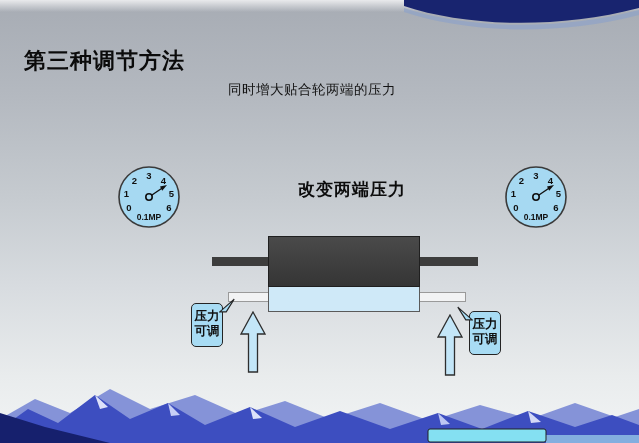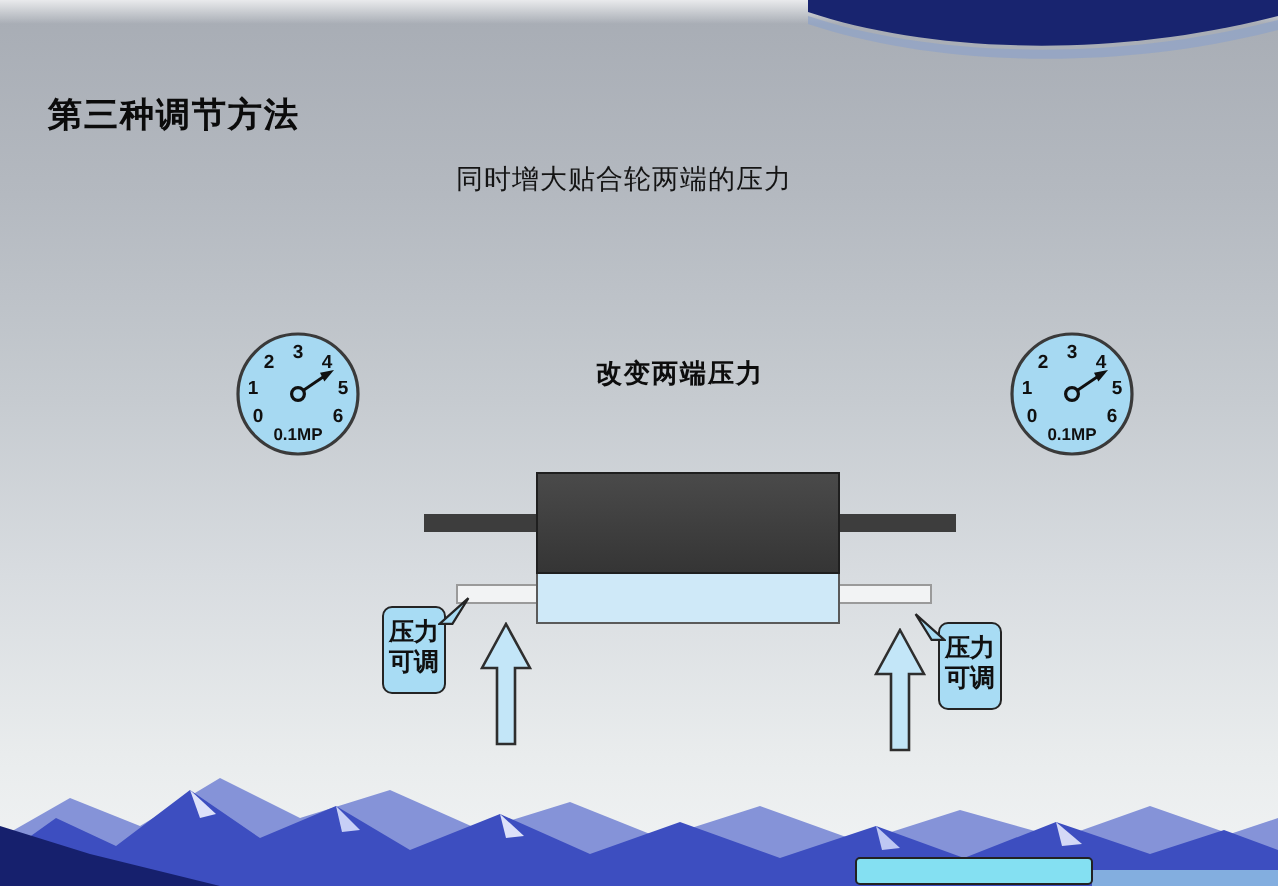--- a/index.html
+++ b/index.html
@@ -4,24 +4,24 @@
 <style>
   html,body { margin:0; padding:0; background:#777; }
   .slide {
     position:relative; width:639px; height:443px; overflow:hidden;
     font-family:"Liberation Sans", sans-serif;
     background:linear-gradient(180deg,#a7acb4 0%,#b4b9c0 22%,#c6cbd0 45%,#d8dce0 65%,#e9eced 85%,#f2f4f5 100%);
   }
   .top-sheen { position:absolute; top:0; left:0; width:100%; height:12px;
     background:linear-gradient(180deg,rgba(255,255,255,.75),rgba(255,255,255,0)); }
   .swoosh { position:absolute; top:0; right:0; width:235px; height:48px; }
-  .title { position:absolute; left:24px; top:46px; margin:0; font-size:17px; font-weight:bold;
+  .title { position:absolute; left:24px; top:46px; margin:0; font-size:22px; font-weight:bold;
     color:#0b0b0b; font-family:"DejaVu Serif","Liberation Serif",serif; letter-spacing:1px; }
   .subtitle { position:absolute; left:188px; top:81px; font-size:13.5px; color:#141414; letter-spacing:.5px;margin-left:40px; }
-  .diagram-label { position:absolute; left:298px; top:178px; font-size:13px; font-weight:bold; color:#0c0c0c; letter-spacing:1px; }
+  .diagram-label { position:absolute; left:298px; top:178px; font-size:17px; font-weight:bold; color:#0c0c0c; letter-spacing:1px; }
 
   .gauge { position:absolute; width:80px; height:80px; }
   .gauge-left  { left:109px; top:157px; }
   .gauge-right { left:496px; top:157px; }
   .gauge-face { fill:#a6d9f2; stroke:#3a3a3a; stroke-width:1.6; }
   .gauge .tick { font:bold 9.5px "Liberation Sans",sans-serif; fill:#101010; text-anchor:middle; }
   .gauge .unit { font:bold 8.5px "Liberation Sans",sans-serif; fill:#101010; text-anchor:middle; }
   .gauge .needle { stroke:#101010; stroke-width:1.4; }
   .gauge .needle-head { fill:#101010; }
   .gauge .hub { fill:#a6d9f2; stroke:#101010; stroke-width:1.6; }

